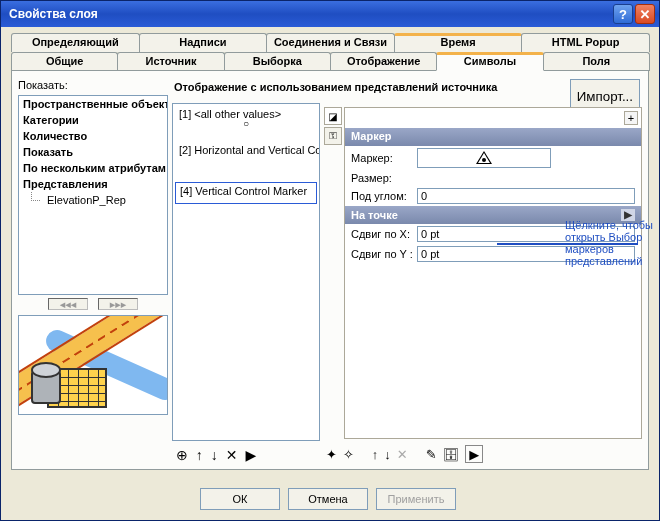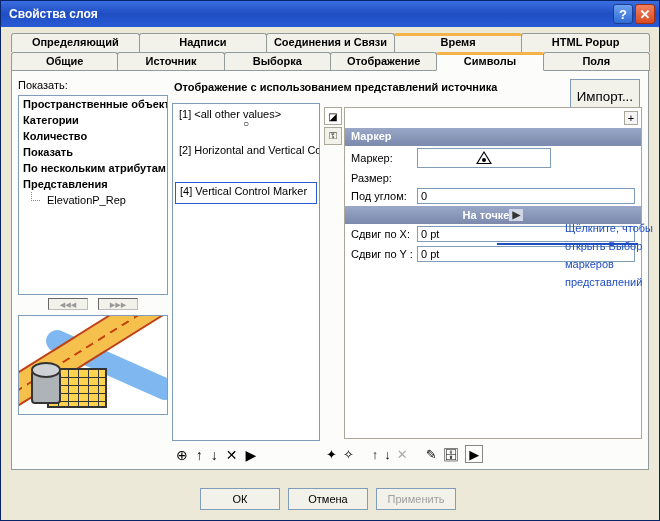--- a/index.html
+++ b/index.html
@@ -41,21 +41,21 @@
   .vtab-strip { width: 18px; display: flex; flex-direction: column; gap: 2px; }
   .vtab { width: 18px; height: 18px; border: 1px solid #aca899; background: #f3f2ea; display:flex; align-items:center; justify-content:center; font-size:10px;}
   .vtab.active{background:#fff;}
   .prop-panel { flex: 1; border: 1px solid #aca899; background: #fff; display: flex; flex-direction: column; position: relative; }
   .prop-plus { position:absolute; right:3px; top:3px; width:14px; height:14px; border:1px solid #aca899; text-align:center; line-height:12px; background:#f5f5f5;}
   .prop-head { height: 18px; background: linear-gradient(to bottom, #9aa7c7, #7a89ac); color: #fff; font-weight: bold; padding: 2px 6px; margin-top: 20px; }
   .prop-row { display: flex; align-items: center; padding: 2px 6px; gap: 4px; }
   .prop-row label { width: 62px; }
   .prop-row input { flex: 1; height: 16px; border: 1px solid #7f9db9; font-family: inherit; font-size: 11px; padding: 0 3px; }
   .marker-box { width: 134px; height: 20px; border: 1px solid #7f9db9; display:flex; align-items:center; justify-content:center; position:relative; }
-  .prop-head2 { height: 18px; background: linear-gradient(to bottom, #9aa7c7, #7a89ac); color: #fff; font-weight: bold; padding: 2px 6px; display:flex; justify-content:center; align-items:center;}
+  .prop-head2 { height: 18px; background: linear-gradient(to bottom, #9aa7c7, #7a89ac); color: #fff; font-weight: bold; padding: 2px 6px; display:flex; justify-content:space-between; align-items:center;}
   .prop-head2 .arrow{width:14px;height:12px;background:#d0d6e6;color:#333;text-align:center;line-height:12px;font-size:10px;}
   .bottom-toolbar { display:flex; gap:6px; padding:6px 2px 0 2px; align-items:center; font-size:13px; }
   .bottom-toolbar .sep{flex:0 0 6px;}
   .bottom-toolbar span{cursor:default;}
   .tbtn-boxed{border:1px solid #888; padding:0 3px; height:18px; display:flex; align-items:center;}
   .dlg-buttons { display:flex; justify-content:center; gap:8px; padding: 18px 4px 2px 0;}
   .dlg-buttons button { width: 80px; height: 22px; border: 1px solid #7f9db9; background:#f3f2ea; font-family:inherit; font-size:11px;}
   .dlg-buttons button.disabled { color:#a0a0a0; }
   
   .pv-road{position:absolute; width:180px; height:30px; background:linear-gradient(to bottom,#f6c04d,#f6c04d); border-top:2px solid #c2410c; border-bottom:2px solid #c2410c; transform:rotate(-32deg); left:-30px; top:20px;}
@@ -65,21 +65,21 @@
   .pv-grid::before{content:"";position:absolute;inset:0;background:repeating-linear-gradient(to right,transparent 0 9px,#333 9px 10px),repeating-linear-gradient(to bottom,transparent 0 7px,#333 7px 8px);}
   .pv-cyl{position:absolute; left:12px; bottom:10px; width:30px; height:36px; background:#aeb3b8; border:2px solid #333; border-radius:6px 6px 4px 4px;}
   .pv-cyl::before{content:"";position:absolute;left:-2px;right:-2px;top:-8px;height:12px;border:2px solid #333;border-radius:50%;background:#cfd3d8;}
   
   .msym{position:relative; width:16px; height:14px;}
   .msym::before{content:"";position:absolute;left:0;top:0;width:0;height:0;border-left:8px solid transparent;border-right:8px solid transparent;border-bottom:13px solid #000;}
   .msym::after{content:"";position:absolute;left:2px;top:2px;width:0;height:0;border-left:6px solid transparent;border-right:6px solid transparent;border-bottom:10px solid #fff;}
   .msym-dot{position:absolute;left:6px;top:7px;width:4px;height:4px;border-radius:50%;background:#000;z-index:2;}
   .callout { position:absolute; left: 485px; top: 172px; right: 10px; height:0;}
   .callout-line{height:2px;background:#1f4ec2;}
-  .callout-text{position:absolute; left: 68px; top:-24px; width:90px; color:#1f4ec2; line-height:18px;}
+  .callout-text{position:absolute; left: 68px; top:-24px; width:90px; color:#1f4ec2; line-height:12px;}
 </style>
 </head>
 <body>
 
 <div class="window">
 
   <div class="titlebar">
     <span>Свойства слоя</span>
     <span class="spacer"></span>
     <span class="tb-btn tb-help">?</span>

